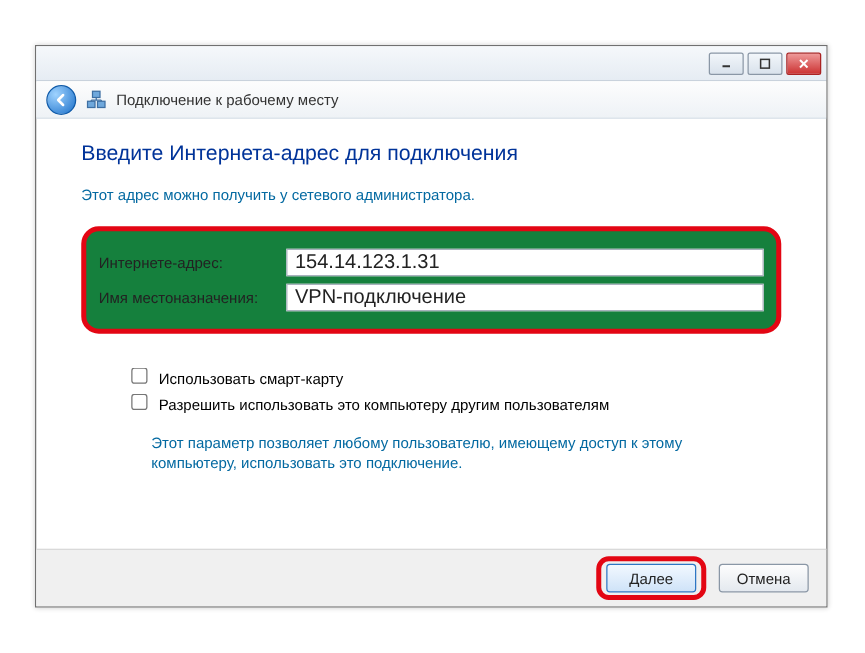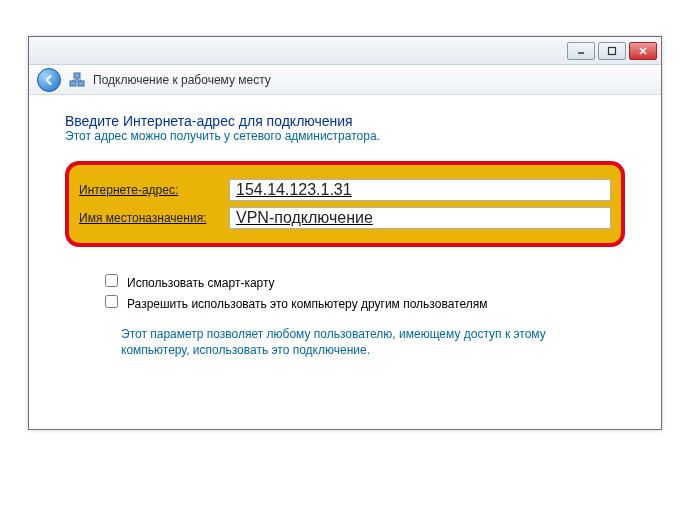--- a/index.html
+++ b/index.html
@@ -11,21 +11,21 @@
     background: #fff;
     font-family: "Segoe UI", Tahoma, sans-serif;
     font-size: 12px;
     position: relative;
   }
   .window {
     position: absolute;
     left: 28px;
     top: 36px;
     width: 634px;
-    height: 394px;
+    height: 450px;
     border: 1px solid #707070;
     background: #fff;
     box-shadow: 0 0 4px rgba(0,0,0,0.2);
   }
   .titlebar {
     height: 28px;
     background: linear-gradient(#f5f8fb,#e6ecf3);
     border-bottom: 1px solid #c9d2dc;
     display: flex;
     align-items: center;
@@ -73,33 +73,33 @@
   .hdr-icon {
     width: 16px; height: 16px;
     display:flex; align-items:center; justify-content:center;
   }
   .hdr-title { color:#333; font-size:12px; }
   .content {
     padding: 18px 36px 10px 36px;
   }
   .heading {
     color: #003399;
-    font-size: 14px;
+    font-size: 17px;
+    margin-bottom: 16px;
   }
   .subtext {
     color:#0369a1;
     margin-bottom: 18px;
   }
   .form-block {
     border: 4px solid #e30613;
     border-radius: 14px;
     padding: 8px 10px 8px 10px;
     margin-bottom: 26px;
-    background:#eab308;
-    text-decoration:underline;
+    background:#15803d;
   }
   .form-row {
     display:flex;
     align-items:center;
     margin: 6px 0;
   }
   .form-label {
     width: 150px;
     color:#222;
   }
@@ -229,14 +229,20 @@
     </div>
 
     <div class="check-row">
       <input type="checkbox" style="">
       <span>Разрешить использовать это компьютеру другим пользователям</span>
     </div>
     <div class="check-desc">Этот параметр позволяет любому пользователю, имеющему доступ к этому компьютеру, использовать это подключение.</div>
 
   </div>
 
+  <div class="footer">
+    <div class="primary-wrap">
+      <button class="btn primary">Далее</button>
+    </div>
+    <button class="btn">Отмена</button>
+  </div>
 
 </div>
 
 </body></html>

